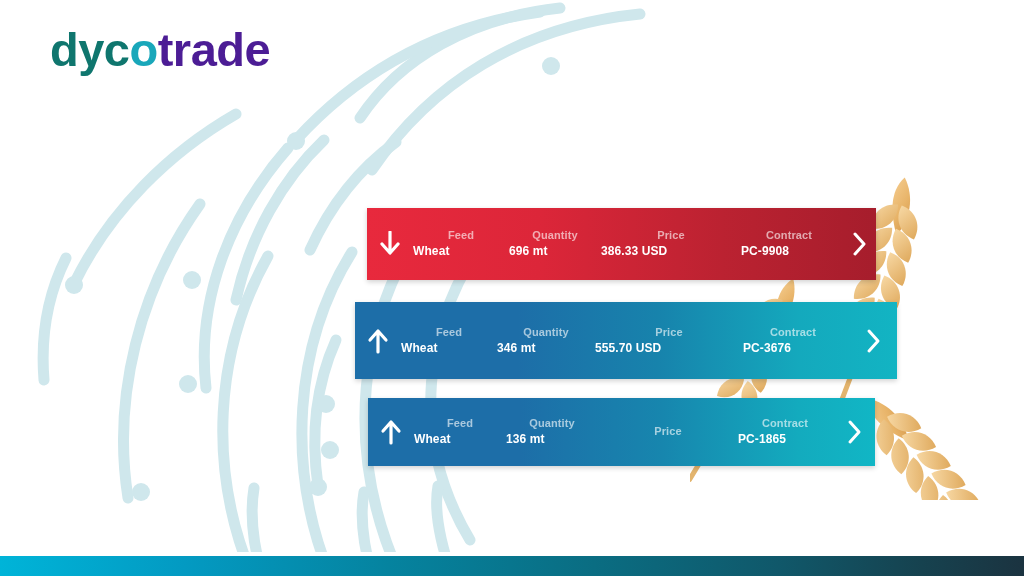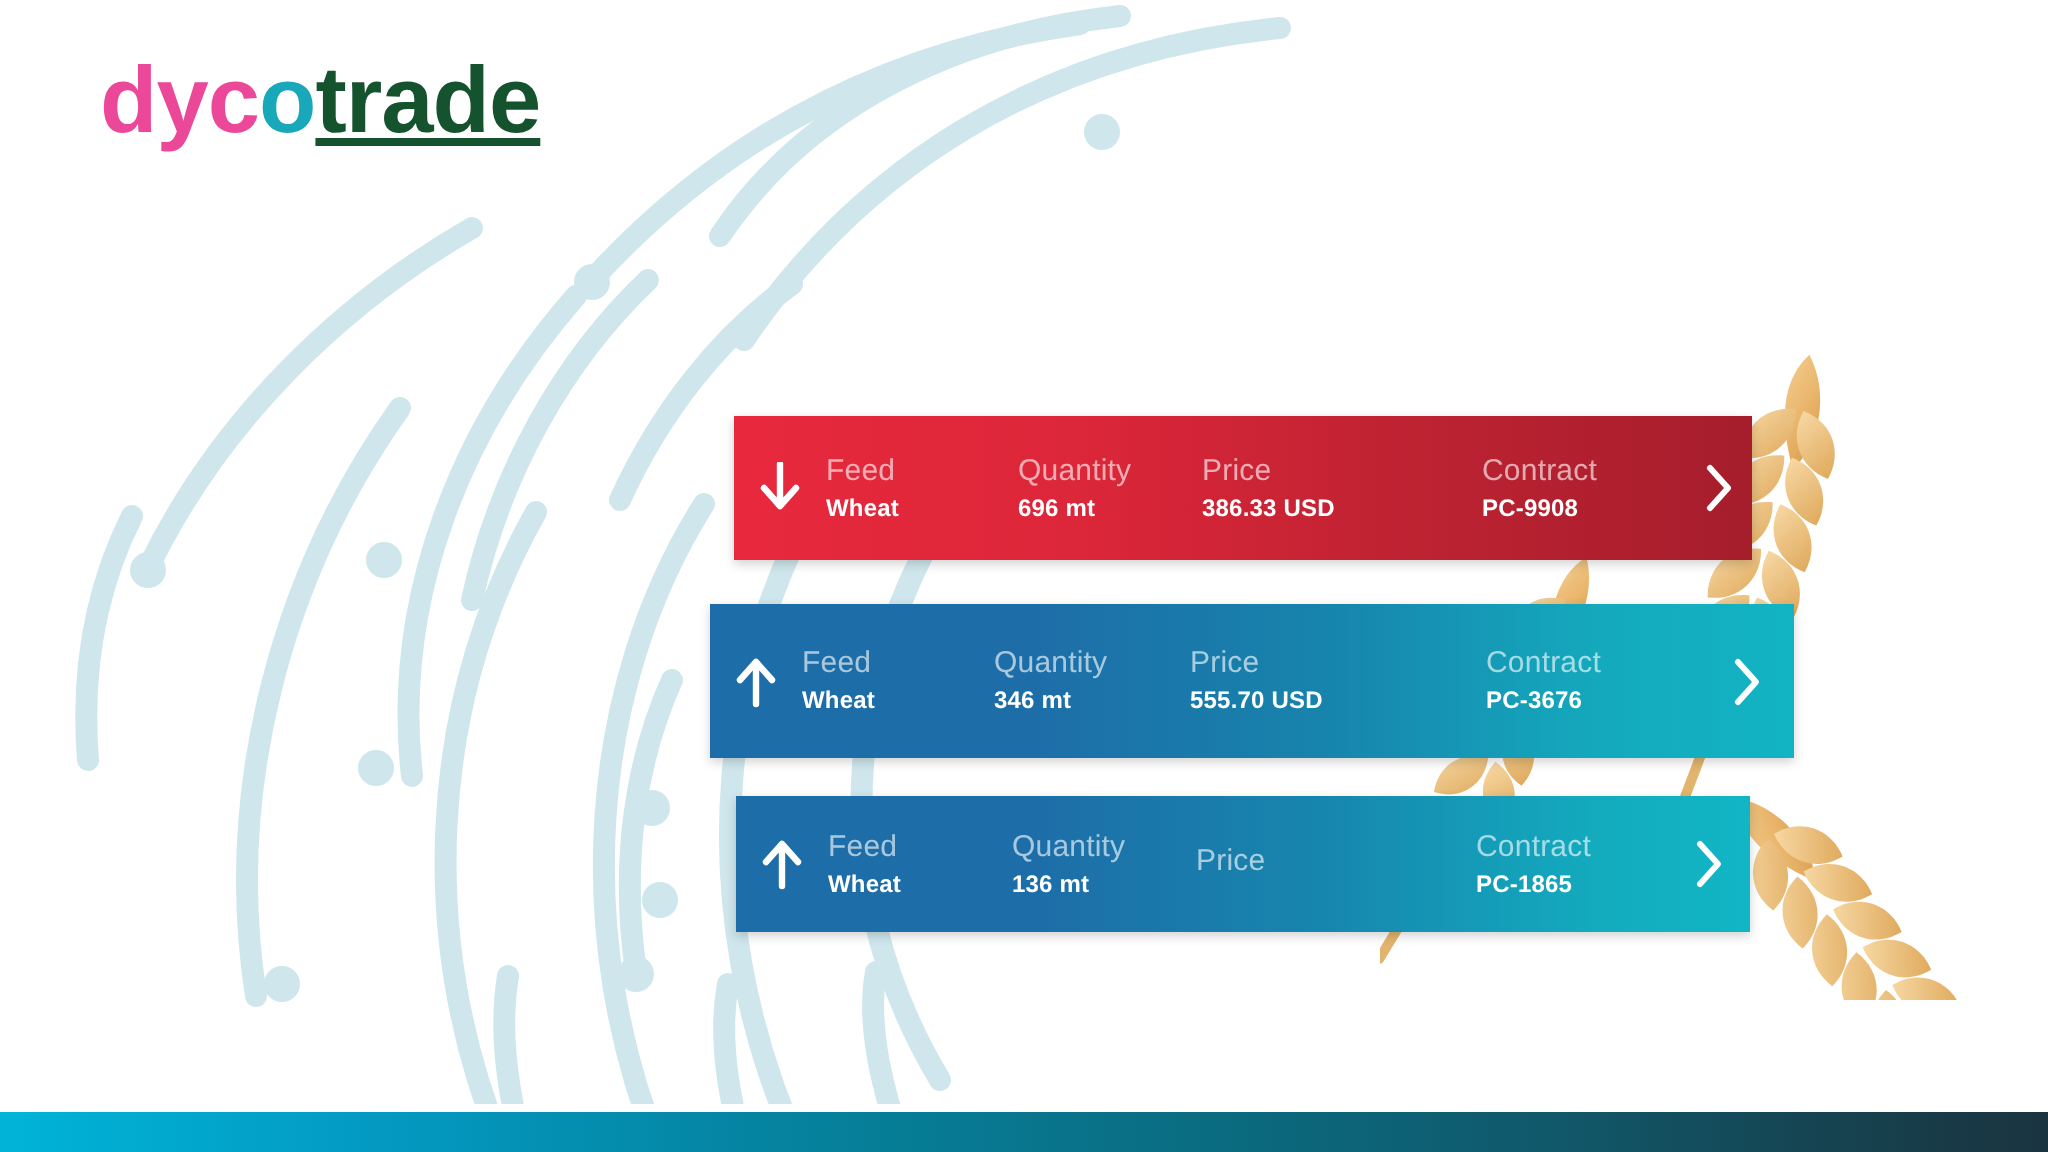--- a/index.html
+++ b/index.html
@@ -18,42 +18,43 @@
   #wheat{position:absolute;left:690px;top:155px;width:334px;height:345px;}
 
   
   #logo{
     position:absolute;left:50px;top:26px;
     font-size:47px;font-weight:bold;letter-spacing:-0.5px;
     font-family:"Liberation Sans", sans-serif;
     line-height:1;white-space:nowrap;
   }
   #logo .seg{display:inline-block;}
-  #logo .l-d{color:#ec4899;}
+  #logo .l-d{color:#0f766e;}
   #logo .l-o{color:#19a7ba;}
-  #logo .l-rade{color:#14532d;text-decoration:underline;}
+  #logo .l-rade{color:#4c1d95;}
 
   
   .card{
     position:absolute;
     display:flex;align-items:center;
     color:#fff;
     box-shadow:0 2px 5px rgba(0,0,0,0.18);
   }
   .card .arrow{
     width:46px;flex:0 0 46px;
     display:flex;align-items:center;justify-content:center;
   }
   .card .cols{display:flex;align-items:center;flex:1 1 auto;height:100%;}
   .col{display:flex;flex-direction:column;justify-content:center;}
   .col .lbl{
-    font-size:15px;font-weight:normal;
+    font-size:11px;font-weight:bold;
     color:rgba(255,255,255,0.62);
     line-height:1.25;letter-spacing:0.1px;
     margin-bottom:1px;
+    text-align:center;
   }
   .col .val{
     font-size:12px;font-weight:bold;
     color:#ffffff;line-height:1.2;letter-spacing:0.1px;
     white-space:nowrap;
   }
   .chev{
     flex:0 0 46px;width:46px;
     display:flex;align-items:center;justify-content:center;
   }

